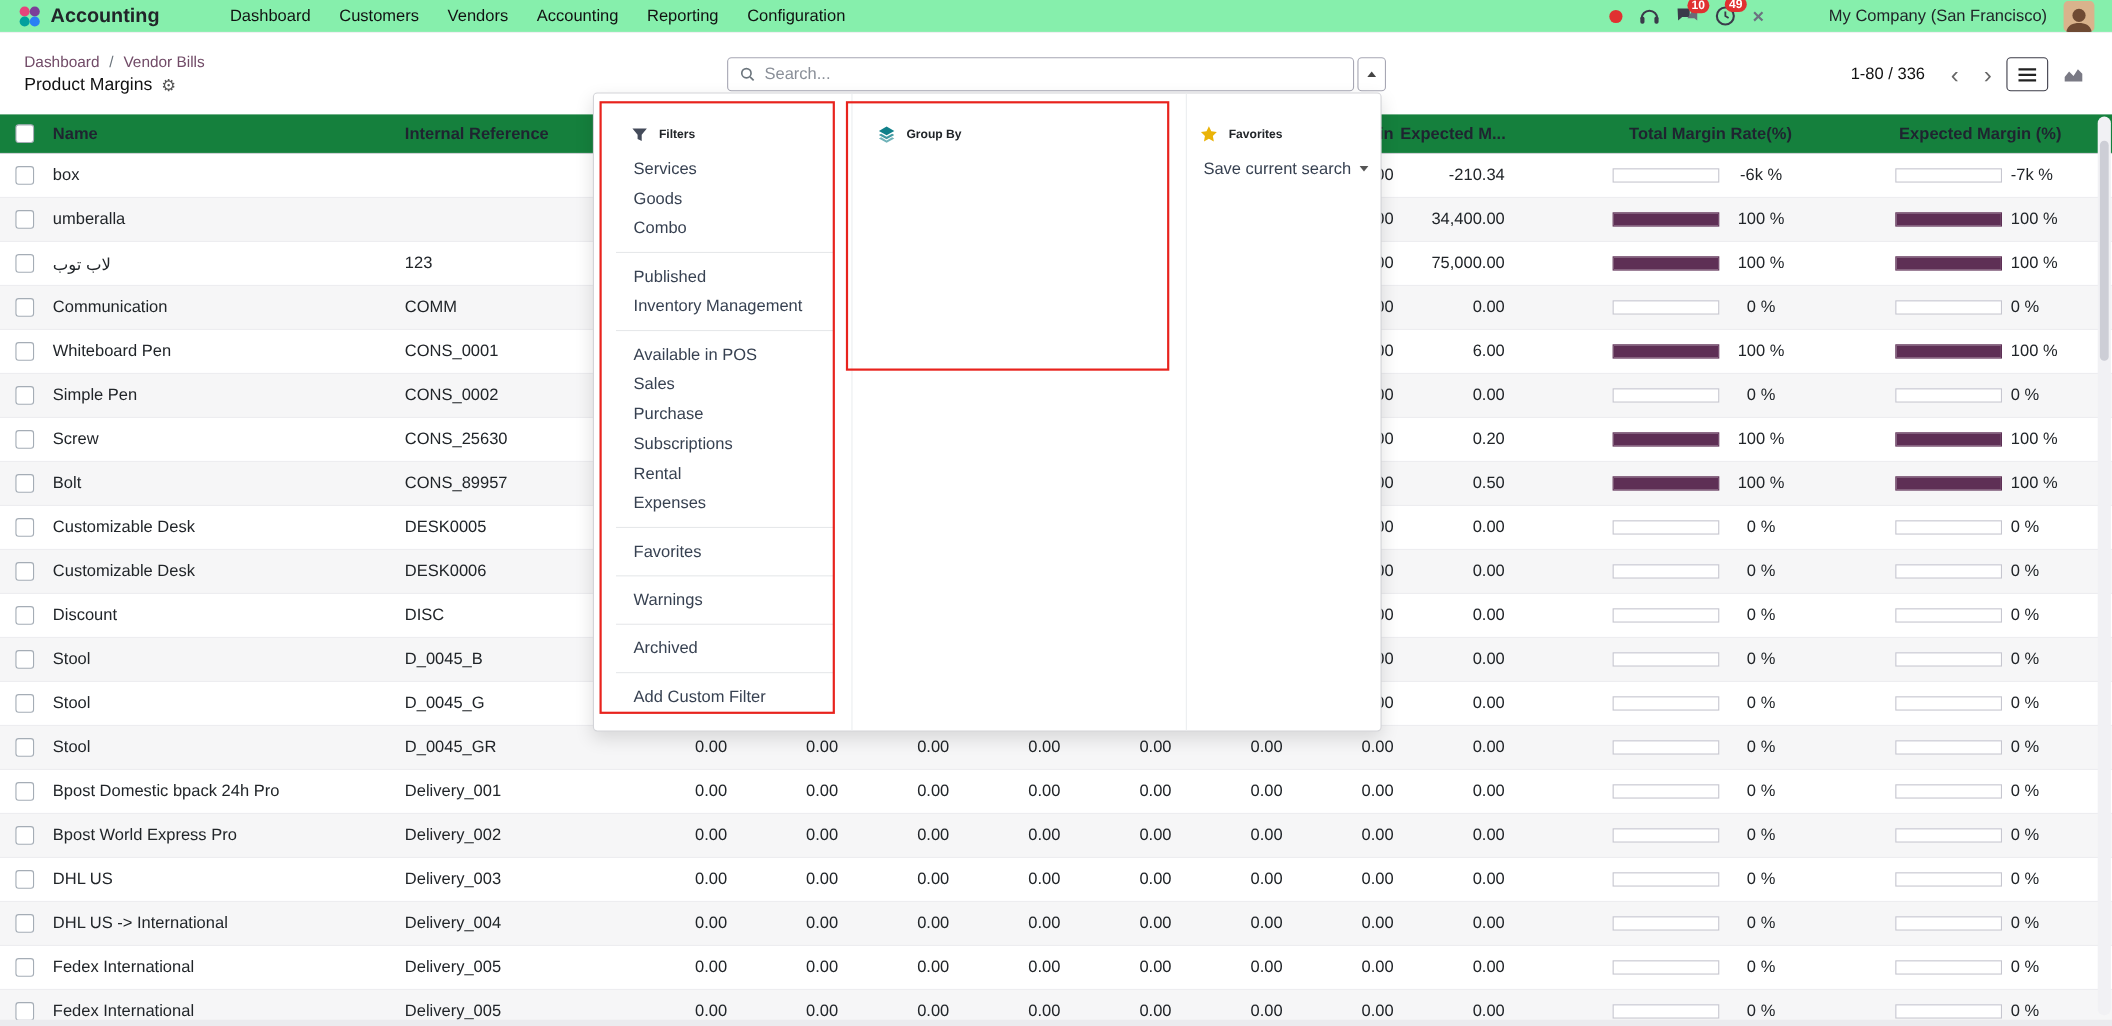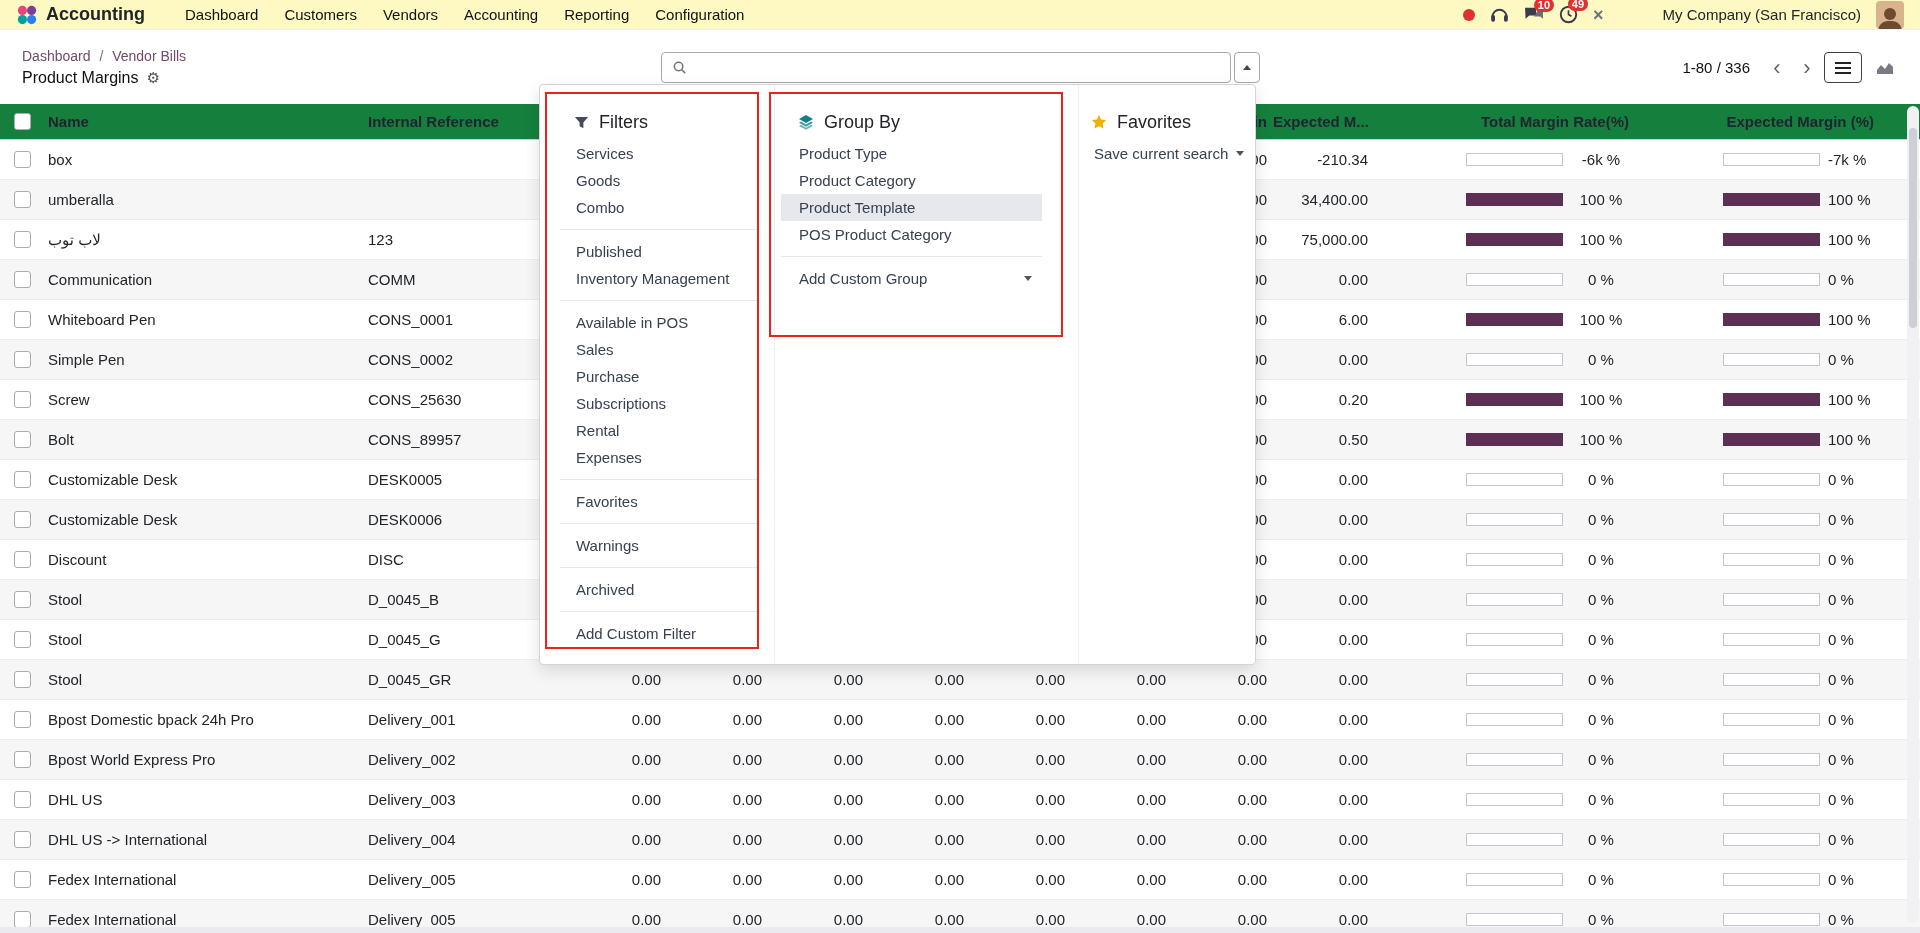--- a/index.html
+++ b/index.html
@@ -6,21 +6,21 @@
     --accent:#714B67; --bar-fill:#5e2f55; --annotation:#e8231d;
     --badge:#e03131; --group-highlight:#e6e8ec;
   }
   *{box-sizing:border-box; margin:0; padding:0;}
   body{
     width:1920px; height:933px; overflow:hidden; position:relative;
     font-family:"Liberation Sans", sans-serif; background:#fff; color:#212529;
   }
   
   .topnav{position:absolute; top:0; left:0; right:0; height:30px; display:flex;
-    align-items:center; padding:0 16px; background:#fef9c3; border-bottom:1px solid #f0f0f2;}
+    align-items:center; padding:0 16px; background:#86efac; border-bottom:1px solid #f0f0f2;gap:24px;}
   .brand{display:flex; align-items:center; gap:8px;}
   .app-name{font-weight:bold; font-size:18px; cursor:pointer;}
   .nav-menu{display:flex; margin-left:30px; gap:6px;}
   .nav-item{font-size:15px; padding:6px 10px; border-radius:4px; cursor:pointer; color:#111;}
   .nav-right{margin-left:auto; display:flex; align-items:center; gap:15px;}
   .rec-dot{width:12px; height:12px; border-radius:50%; background:var(--badge); display:inline-block; cursor:pointer;}
   .icon-btn{position:relative; display:flex; align-items:center; justify-content:center; cursor:pointer;}
   .x-glyph{font-size:18px; color:#6b7280; font-weight:bold; line-height:1;}
   .badge{position:absolute; top:-8px; right:-10px; background:var(--badge); color:#fff;
     font-size:11px; font-weight:bold; border-radius:9px; padding:1px 4px; min-width:12px; text-align:center;}
@@ -72,22 +72,22 @@
   .bar.filled{border-color:var(--bar-fill);}
   .bar i{display:block; height:100%; background:var(--bar-fill);}
   
   .dd-panel{position:absolute; left:539px; top:84px; width:717px; height:581px; background:#fff;
     border:1px solid #d3d4d8; border-radius:4px; box-shadow:0 6px 16px rgba(0,0,0,.12);
     z-index:50; display:flex;}
   .dd-col{padding-top:22px;}
   .dd-col-filters{width:235px; border-right:1px solid #eceef0;}
   .dd-col-group{width:304px; border-right:1px solid #eceef0;}
   .dd-col-fav{flex:1;}
-  .dd-header{display:flex; align-items:center; gap:10px; height:30px; font-weight:normal;
-    font-size:18px; color:#212529; margin-bottom:3px;}
+  .dd-header{display:flex; align-items:center; gap:10px; height:30px; font-weight:bold;
+    font-size:11px; color:#212529; margin-bottom:3px;}
   .dd-col-filters .dd-header{padding-left:34px;}
   .dd-col-group .dd-header{padding-left:23px;}
   .dd-col-fav .dd-header{padding-left:12px;}
   .dd-item{height:27px; line-height:27px; font-size:15px; color:#374151; cursor:pointer; white-space:nowrap;}
   .f-item{padding-left:36px;}
   .g-item{margin:0 36px 0 6px; padding-left:18px;}
   .g-item.selected{background:var(--group-highlight);}
   .g-item.acg{display:flex; align-items:center; justify-content:space-between; padding-right:10px;}
   .dd-divider{border-top:1px solid #e6e8ea; margin:8px 16px 8px 20px;}
   .dd-col-group .dd-divider{margin:8px 36px 8px 6px;}
@@ -169,20 +169,21 @@
     <span>Product Margins</span>
     <span class="gear">⚙</span>
   </div>
 
   <div class="search-area">
     <div class="search-box">
       <svg width="15" height="15" viewBox="0 0 16 16">
           <circle cx="7" cy="7" r="4.5" fill="none" stroke="#6c757d" stroke-width="1.6"></circle>
           <line x1="10.5" y1="10.5" x2="14" y2="14" stroke="#6c757d" stroke-width="1.6"></line>
         </svg>
+      <input value="" placeholder="Search..." style="">
     </div>
     <div class="search-toggle">
       <span class="caret-up"></span>
     </div>
   </div>
 
   <div class="top-right">
     <span class="pager-text">1-80 / 336</span>
     <span class="pg-btn">‹</span>
     <span class="pg-btn">›</span>
@@ -790,31 +791,20 @@
   </div>
   <div class="dd-col dd-col-group">
     <div class="dd-header">
       <svg width="16" height="16" viewBox="0 0 16 16">
           <path d="M8 1L15 5 8 9 1 5z" fill="#11808a"></path>
           <path d="M3 7.5L8 10.4 13 7.5 15 8.7 8 12.7 1 8.7z" fill="#11808a" opacity=".8"></path>
           <path d="M3 10.8L8 13.7 13 10.8 15 12 8 15.8 1 12z" fill="#11808a" opacity=".6"></path>
         </svg>
       <span>Group By</span>
     </div>
-    <div id="groupby-list">
-        <div class="dd-item g-item">Product Type</div>
-        <div class="dd-item g-item">Product Category</div>
-        <div class="dd-item g-item selected">Product Template</div>
-        <div class="dd-item g-item">POS Product Category</div>
-        <div class="dd-divider"></div>
-        <div class="dd-item g-item acg">
-          <span>Add Custom Group</span>
-          <span class="caret-down"></span>
-        </div>
-      </div>
   </div>
   <div class="dd-col dd-col-fav">
     <div class="dd-header">
       <svg width="16" height="16" viewBox="0 0 16 16">
           <path d="M8 0.8l2.2 4.6 5 .7-3.6 3.5.9 5L8 12.2l-4.5 2.4.9-5L.8 6.1l5-.7z" fill="#eab308"></path>
         </svg>
       <span>Favorites</span>
     </div>
     <div class="fav-save">
       <span>Save current search</span>

